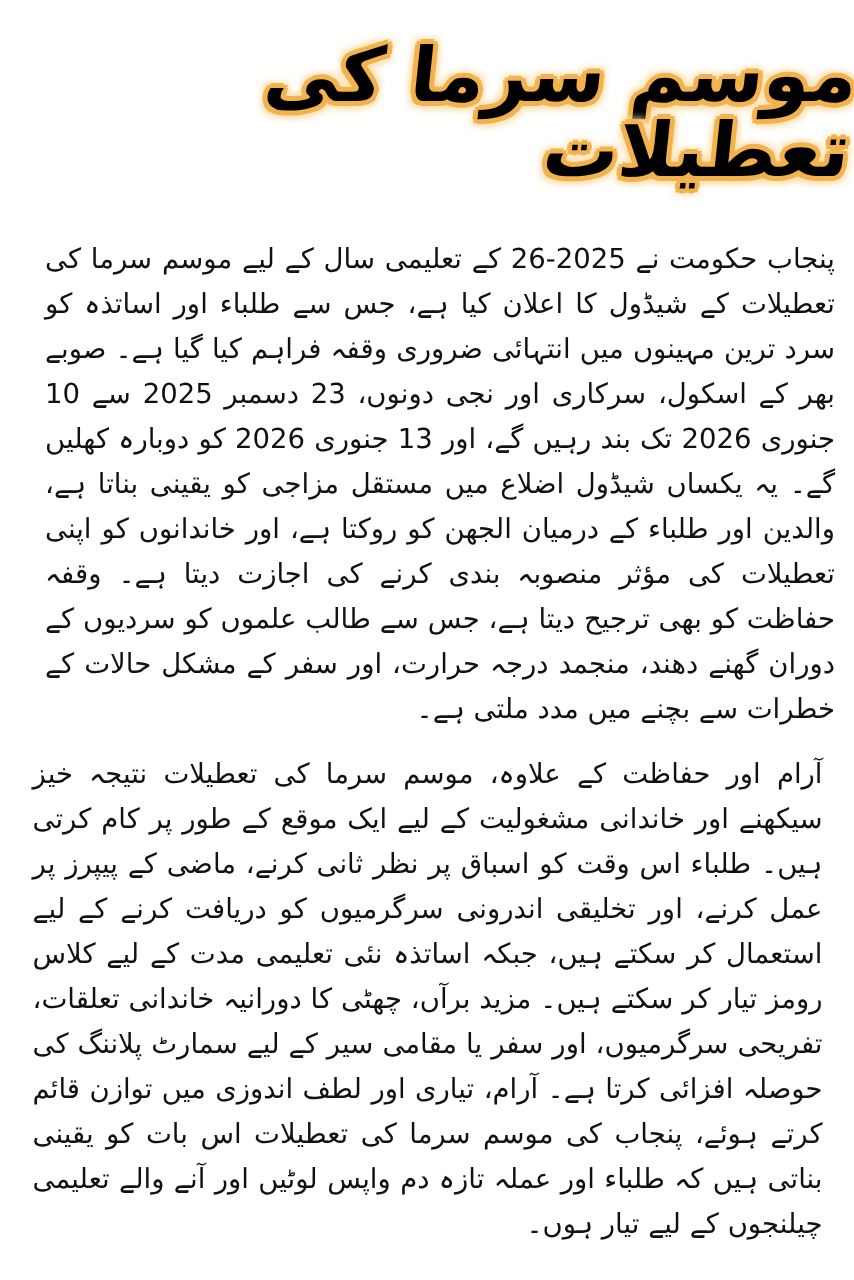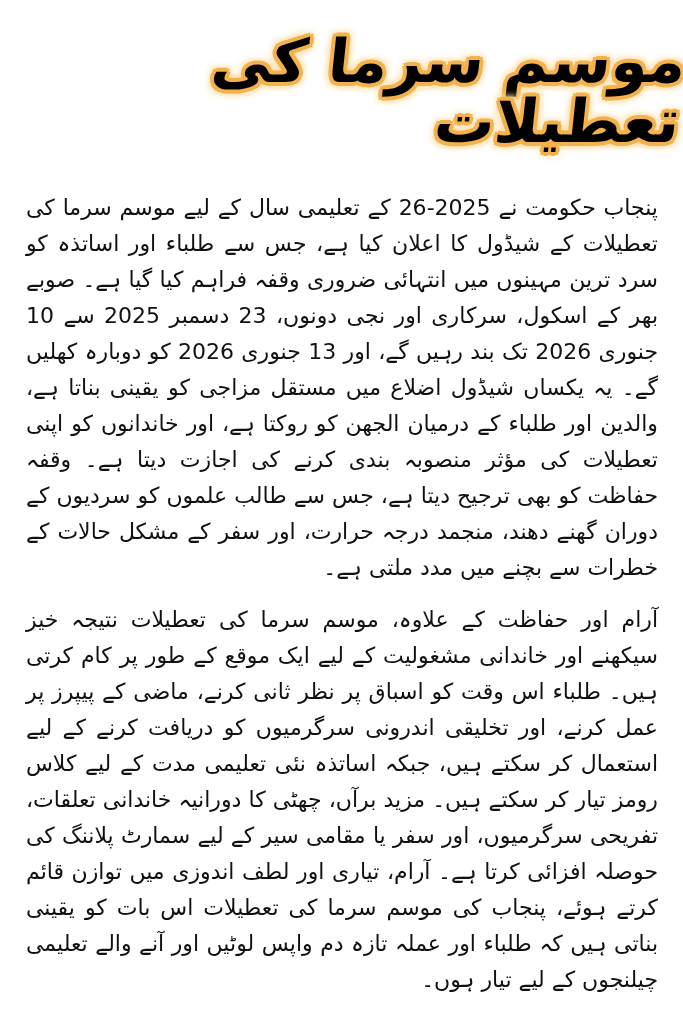--- a/index.html
+++ b/index.html
@@ -56,21 +56,21 @@
       width: 632px;
       direction: rtl;
       text-align: justify;
       text-align-last: right;
       font-family: "DejaVu Sans", sans-serif;
       font-size: 22px;
       line-height: 36px;
       color: #111;
       margin: 0;
     }
-    .para-1 { top: 190px; }
+    .para-1 { top: 190px; margin-left: 10px; }
     .para-2 { top: 602px; }
   </style>
 </head>
 <body>
 
 <div class="page">
   <div class="title-wrap">
     <h1 class="title">موسم سرما کی تعطیلات</h1>
   </div>
 

